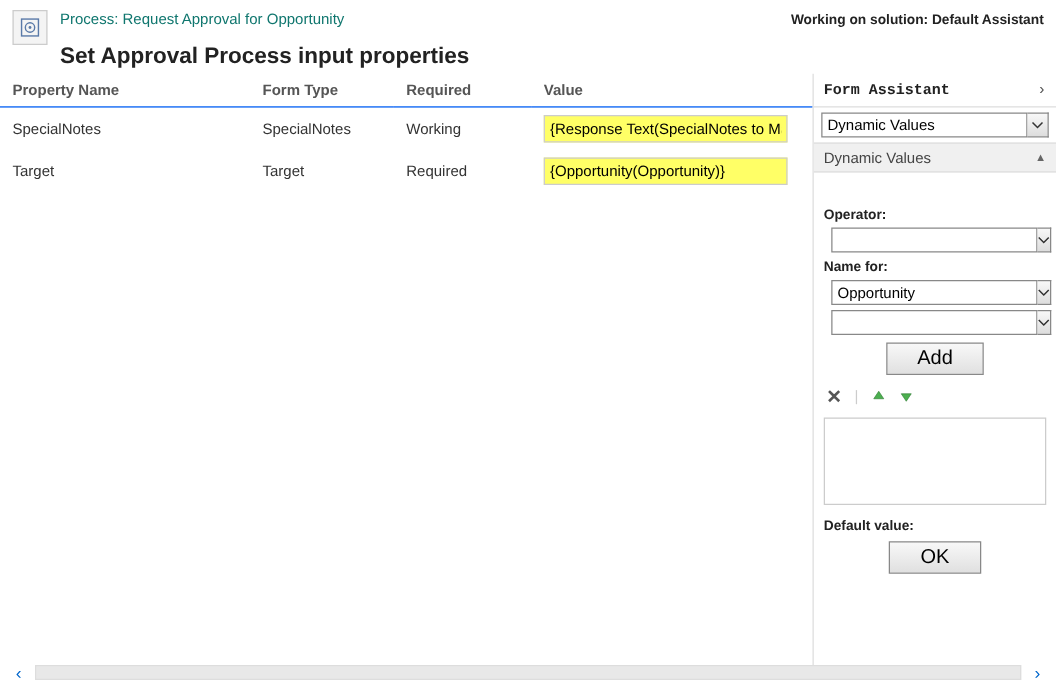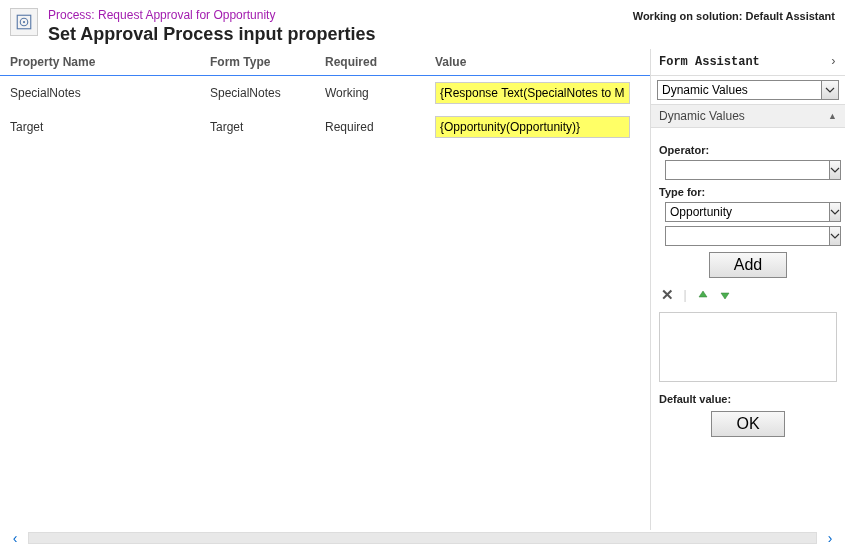--- a/index.html
+++ b/index.html
@@ -2,21 +2,21 @@
 <html><head>
   <meta charset="utf-8">
   <style>
     * { box-sizing: border-box; margin: 0; padding: 0; }
     body { font-family: "Segoe UI", Tahoma, sans-serif; font-size: 12px; color: #333; background: #fff; width: 845px; height: 551px; overflow: hidden; }
     
     .header { display: flex; align-items: flex-start; padding: 8px 10px 4px 10px; }
     .header-icon { width: 28px; height: 28px; border: 1px solid #ccc; margin-right: 10px; display: flex; align-items: center; justify-content: center; background: #f4f4f4; }
     .header-icon svg { width: 18px; height: 18px; }
     .header-text { flex: 1; }
-    .process-line { font-size: 12px; color: #a21caf; margin-bottom: 2px; }
+    .process-line { font-size: 12px; color: #0f766e; margin-bottom: 12px; }
     .title-line { font-size: 18px; font-weight: bold; color: #222; }
     .working-on { font-size: 11px; font-weight: bold; color: #222; padding-top: 2px; }
     
     .main-area { display: flex; height: calc(100% - 70px); }
     .left-panel { flex: 1; padding: 0; }
     .right-panel { width: 195px; border-left: 1px solid #ddd; padding: 0; }
     
     .prop-table { width: 100%; border-collapse: collapse; }
     .prop-table th { text-align: left; font-weight: bold; color: #555; padding: 6px 10px; border-bottom: 1px solid #3b82f6; font-size: 12px; }
     .prop-table td { padding: 6px 10px; vertical-align: middle; font-size: 12px; }
@@ -30,21 +30,21 @@
     .fa-title { font-weight: bold; font-size: 12px; color: #222; }
     .fa-chevron { color: #555; }
     
     .fa-dropdown { display: flex; margin: 4px 6px; }
     .fa-dropdown-input { flex: 1; border: 1px solid #888; padding: 2px 4px; font-size: 12px; height: 20px; background: #fff; }
     .fa-dropdown-btn { width: 18px; height: 20px; border: 1px solid #888; border-left: none; background: linear-gradient(#f8f8f8,#ddd); display: flex; align-items: center; justify-content: center; cursor: pointer; }
     
     .fa-section-header { display: flex; align-items: center; justify-content: space-between; padding: 4px 8px; background: #f0f0f0; border-top: 1px solid #ddd; border-bottom: 1px solid #ddd; margin-top: 2px; }
     .fa-section-title { font-size: 12px; color: #444; }
     
-    .fa-body { padding: 10px 8px; }
+    .fa-body { padding: 22px 8px; }
     .fa-label { font-weight: bold; font-size: 11px; color: #222; margin: 6px 0 2px 0; }
     
     .btn { border: 1px solid #888; background: linear-gradient(#f8f8f8,#e0e0e0); padding: 3px 24px; font-size: 16px; cursor: pointer; font-family: inherit; }
     .btn-row { text-align: center; margin: 6px 0; }
     
     .icon-row { display: flex; align-items: center; gap: 10px; margin: 8px 0; padding-left: 2px; }
     .del-icon { font-size: 15px; font-weight: bold; cursor: pointer; color: #555; }
     .sep { color: #ccc; }
     .arrow-up, .arrow-down { cursor: pointer; display: inline-flex; }
     
@@ -127,21 +127,21 @@
     <div class="fa-body">
       <div class="fa-label">Operator:</div>
       <div class="fa-dropdown">
         <input class="fa-dropdown-input" readonly="" value="" style="">
         <div class="fa-dropdown-btn">
             <svg class="chevron-down-svg" viewBox="0 0 10 10">
               <path d="M1 3 L5 7 L9 3" fill="none" stroke="#333" stroke-width="1.2"></path>
             </svg>
           </div>
       </div>
-      <div class="fa-label">Type for:</div>
+      <div class="fa-label">Name for:</div>
       <div class="fa-dropdown">
         <input class="fa-dropdown-input" readonly="" value="Opportunity" style="">
         <div class="fa-dropdown-btn">
             <svg class="chevron-down-svg" viewBox="0 0 10 10">
               <path d="M1 3 L5 7 L9 3" fill="none" stroke="#333" stroke-width="1.2"></path>
             </svg>
           </div>
       </div>
       <div class="fa-dropdown" style="margin-top:2px;">
         <input class="fa-dropdown-input" readonly="" value="" style="">

